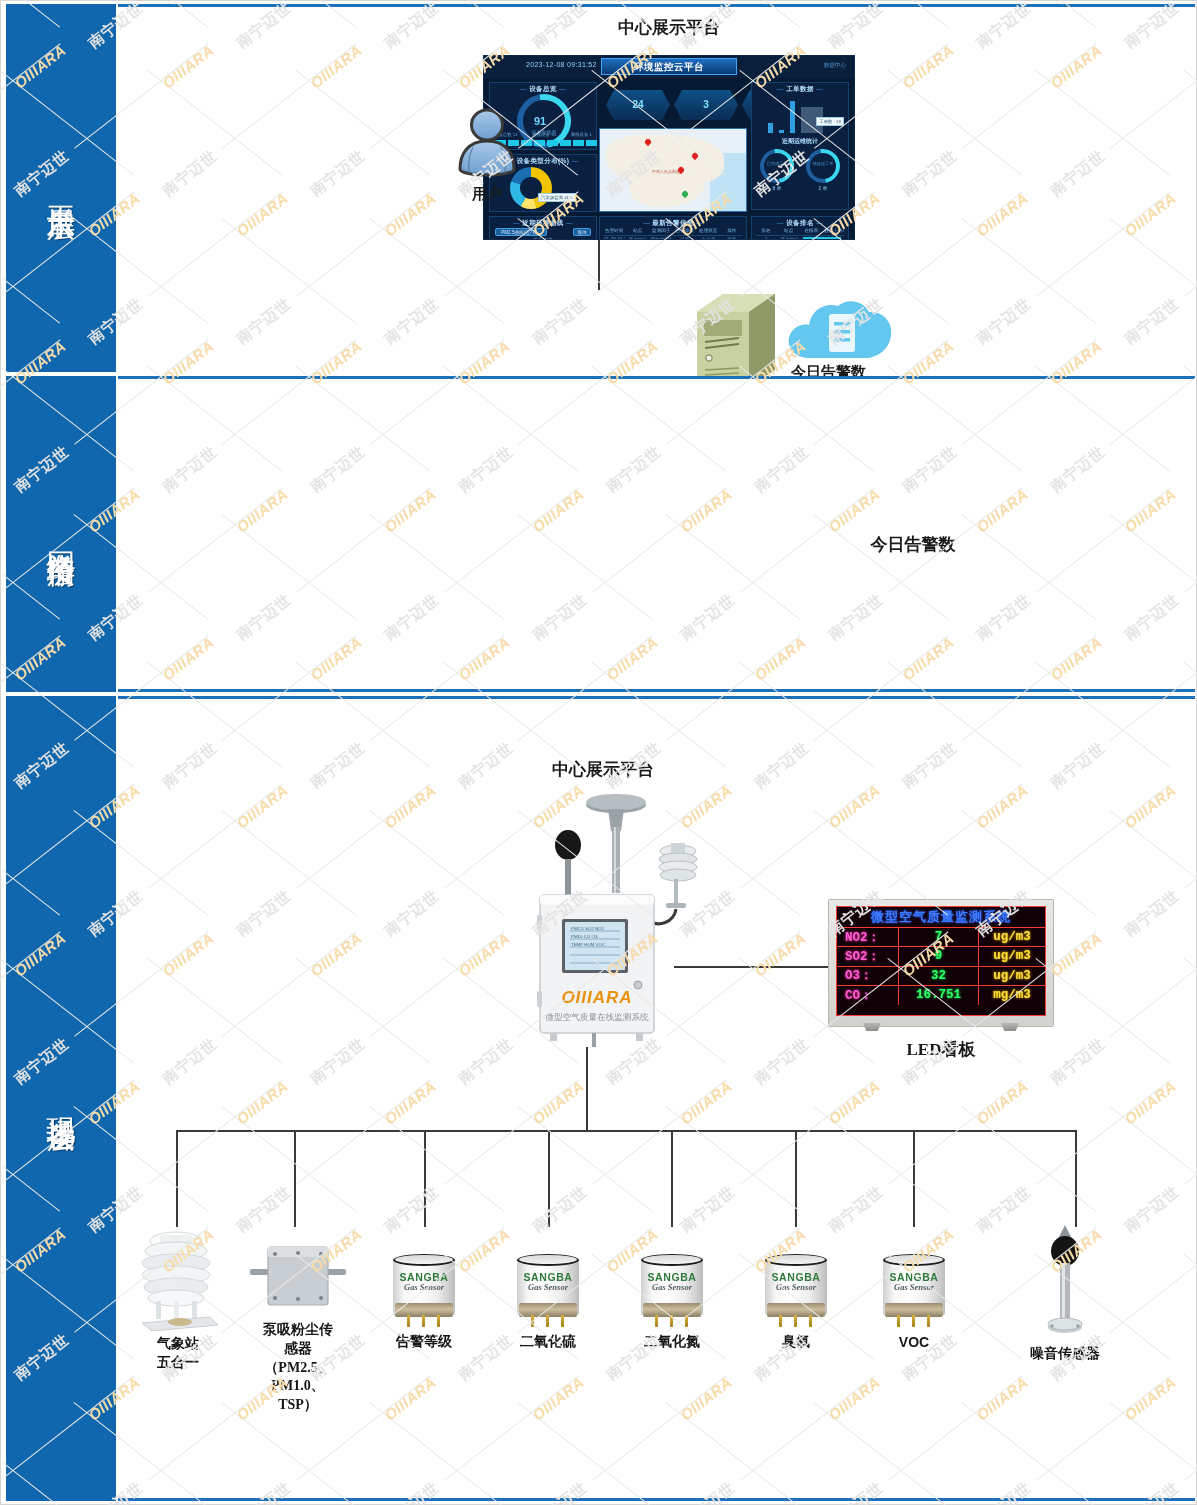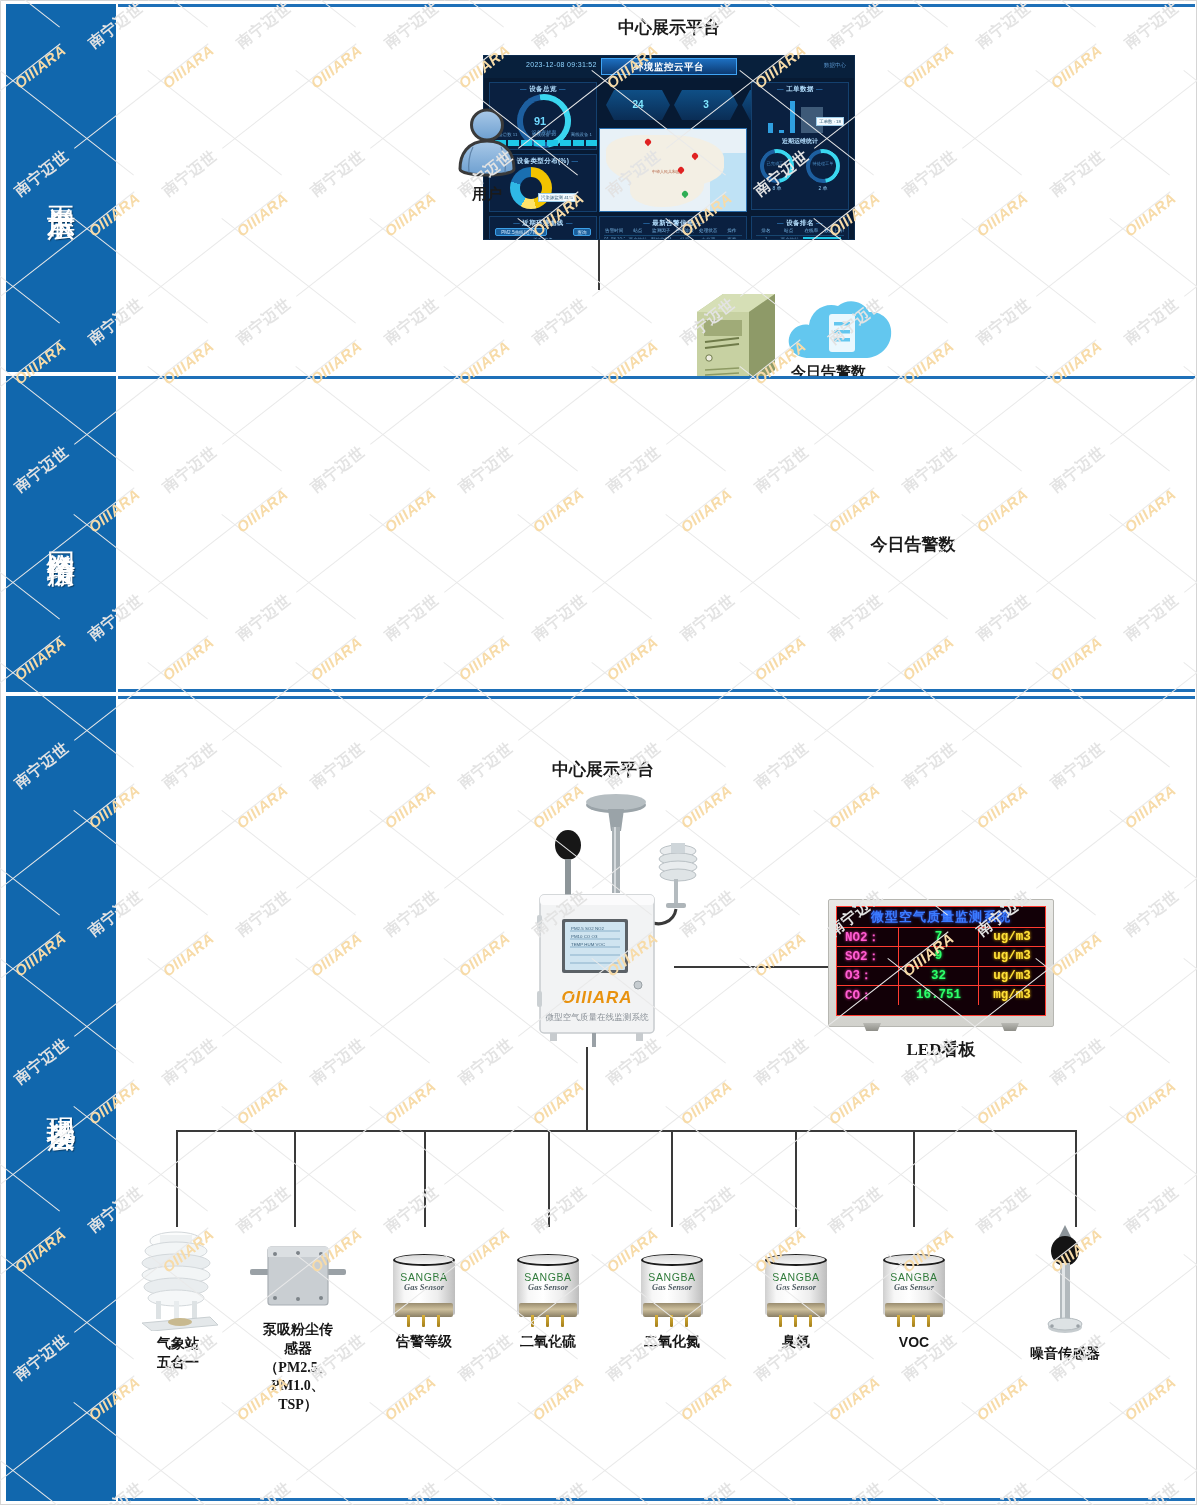--- a/index.html
+++ b/index.html
@@ -335,21 +335,21 @@
     position:absolute; left:0; top:3px; width:62px; height:12px;
     background:#1c1c1c; border-radius:50%;
   }
   .gs-top2 {
     position:absolute; left:2px; top:4px; width:58px; height:9px;
     background: linear-gradient(180deg,#d9d9d9,#f4f4f4); border-radius:50%;
   }
   .gs-brand {
     position:absolute; left:0; right:0; top:20px;
     font-family:"Liberation Sans",sans-serif;
-    font-size:10.5px; font-weight:normal; letter-spacing:.6px;
+    font-size:10.5px; font-weight:bold; letter-spacing:.6px;
     color:#2f7a3a; text-align:center;
   }
   .gs-sub {
     position:absolute; left:0; right:0; top:31px;
     font-family:"Liberation Serif",serif;
     font-style:italic; font-size:8.5px; font-weight:bold;
     color:#4f5b63; text-align:center;
   }
   .gs-base {
     position:absolute; left:2px; top:52px; width:58px; height:14px;

